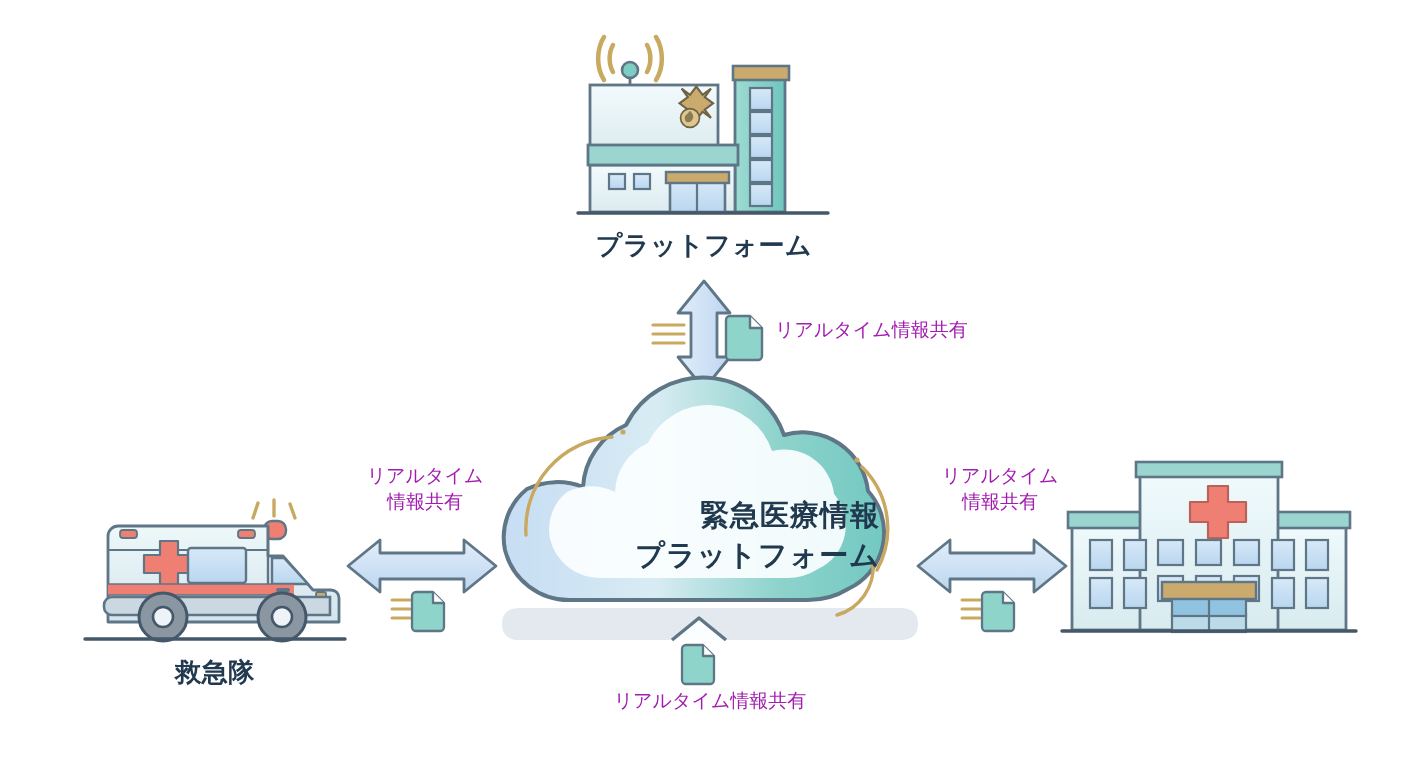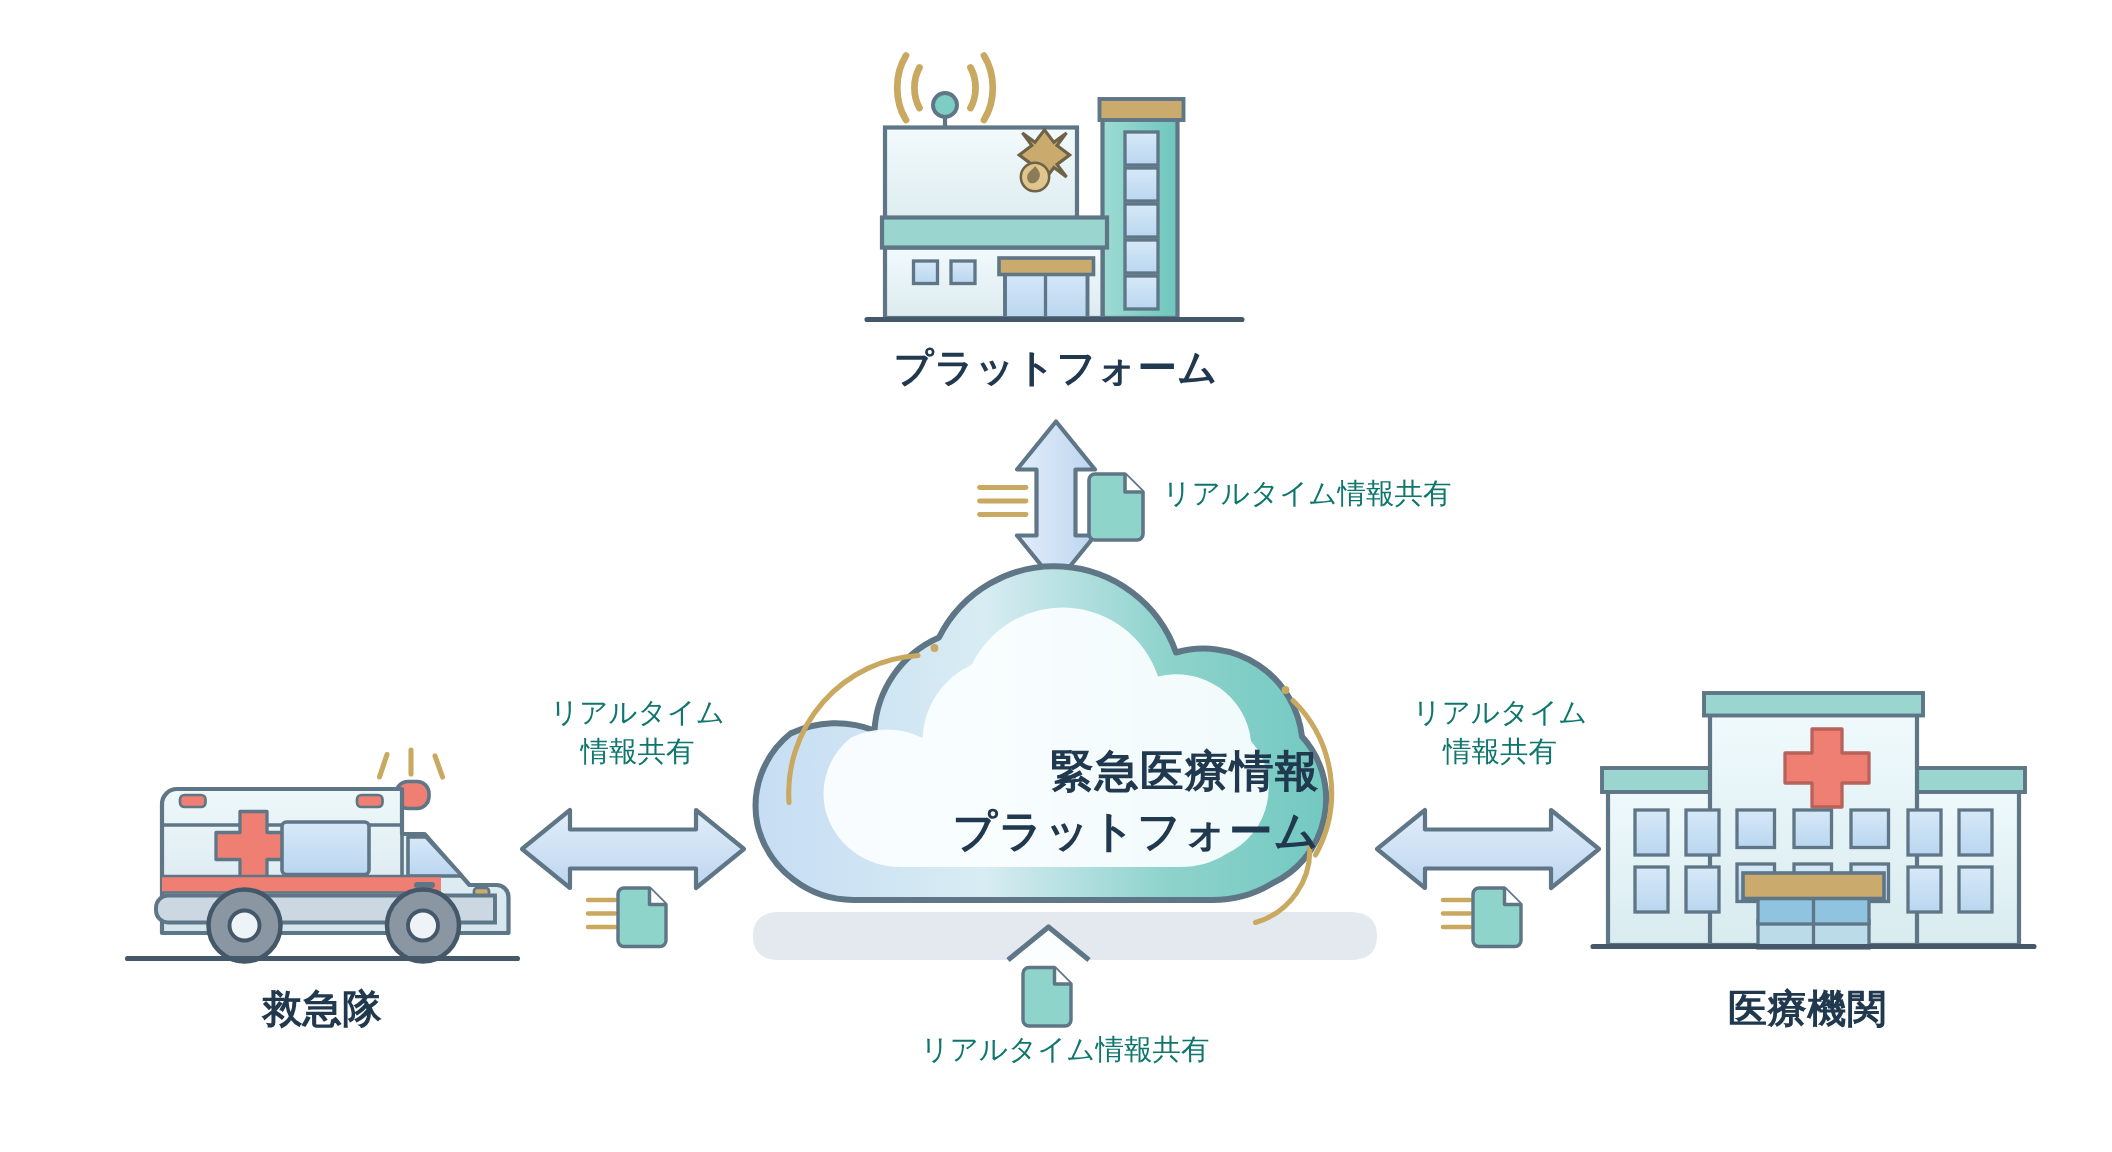--- a/index.html
+++ b/index.html
@@ -18,21 +18,21 @@
     color:#21394f;
     text-align:center;
     letter-spacing:0.5px;
     white-space:nowrap;
   }
   #label-dispatch{ font-size:26px; left:0; width:1408px; top:228px; }
   #label-ambulance{ font-size:26px; left:55px; width:320px; top:655px;text-align:center; }
   #label-hospital{ font-size:26px; left:1045px; width:320px; top:655px; }
   .flow-text{
     position:absolute;
-    color:#0f766e;
+    color:#a21caf;
     font-size:19px;
     line-height:26px;
     text-align:center;
     white-space:nowrap;
   }
   #flow-top-text{ left:775px; top:317px; text-align:left; }
   #flow-left-text{ left:300px; top:463px; width:250px; }
   #flow-right-text{ left:875px; top:463px; width:250px; }
   #flow-bottom-text{ left:520px; top:688px; width:380px; }
   .flow-text .ln{display:block;}
@@ -306,21 +306,20 @@
       <rect x="1172" y="598" width="74" height="18" fill="#8fc3e0" stroke="#5f7687" stroke-width="2.2"></rect>
       <line x1="1209" y1="598" x2="1209" y2="632" stroke="#5f7687" stroke-width="2.2"></line>
       <rect x="1162" y="582" width="94" height="17" fill="#cbab6d" stroke="#5f7687" stroke-width="2.4"></rect>
 
       <line x1="1062" y1="631" x2="1356" y2="631" stroke="#45586a" stroke-width="3.4" stroke-linecap="round"></line>
     </g>
   </svg>
 
   <div class="node-label" id="label-dispatch">プラットフォーム</div>
   <div class="node-label" id="label-ambulance">救急隊</div>
-  <div class="node-label" id="label-hospital">医療機関</div>
 
   <div class="flow-text" id="flow-top-text">
     <span class="ln">リアルタイム情報共有</span>
   </div>
 
   <div class="flow-text" id="flow-left-text">
     <span class="ln">リアルタイム</span>
     <span class="ln">情報共有</span>
   </div>
 

